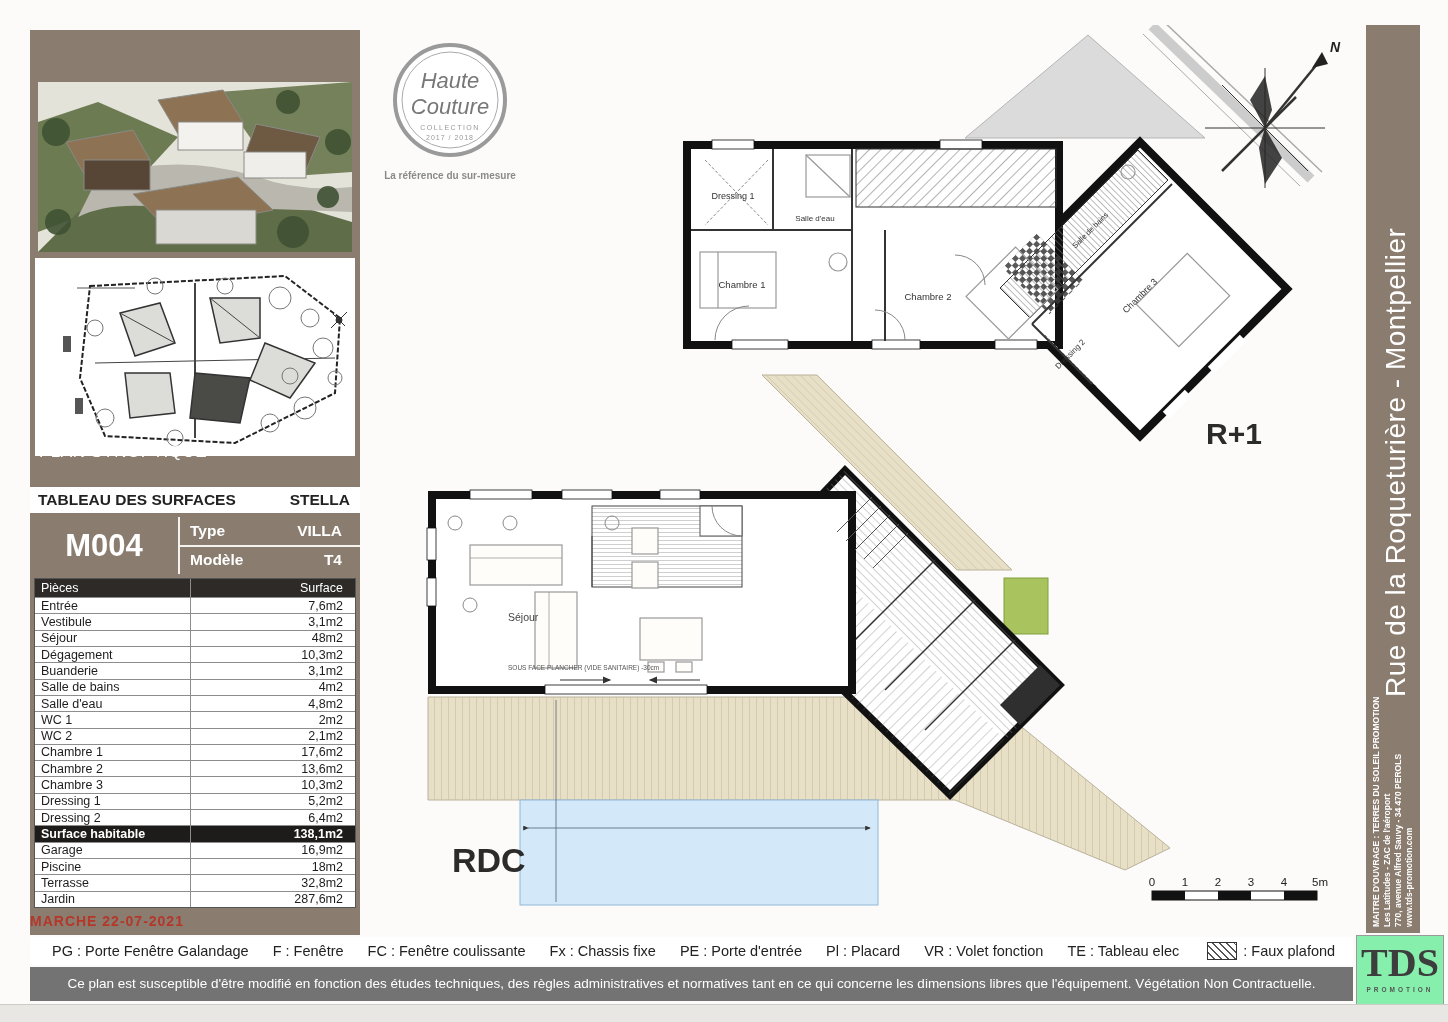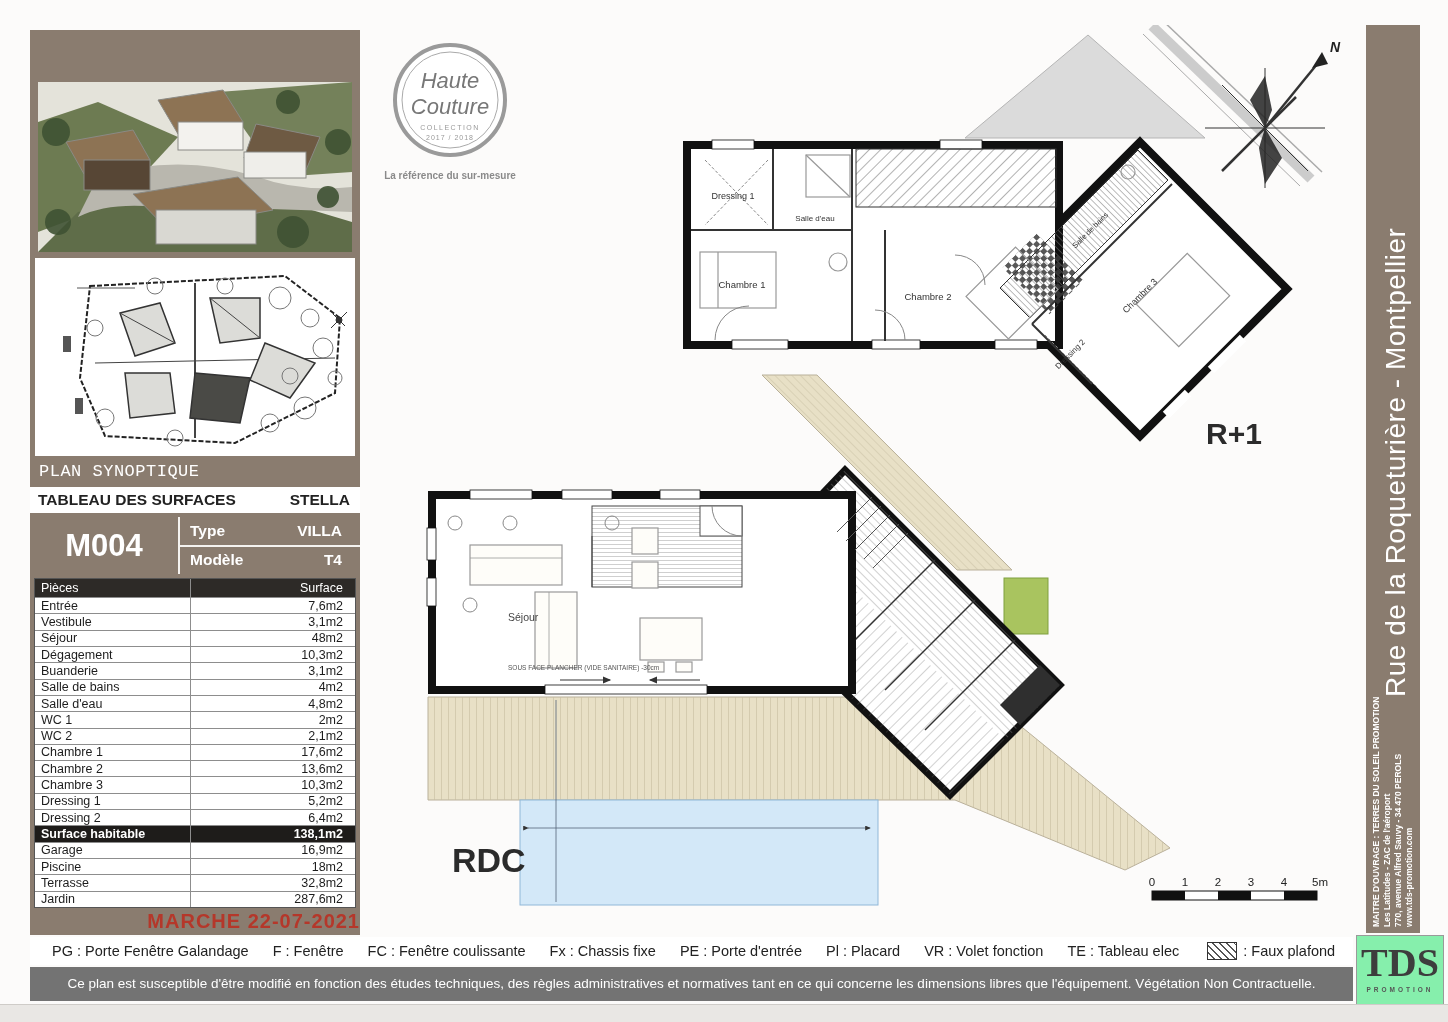--- a/index.html
+++ b/index.html
@@ -3,36 +3,36 @@
 <meta charset="utf-8">
 <style>
   * { margin:0; padding:0; box-sizing:border-box; }
   html,body { width:1448px; height:1022px; font-family:"Liberation Sans", sans-serif; background:#e9e7e4; }
   .sheet { position:relative; width:1448px; height:1005px; background:#fcfbfa; overflow:hidden; border-bottom:1px solid #cfccc8;}
   
   .left-panel { position:absolute; left:30px; top:30px; width:330px; height:905px; background:#8a7c6f; }
   .title-bar { position:absolute; left:0; top:0; width:330px; height:48px; color:#fff; font-size:27px; font-weight:bold; line-height:48px; padding-left:12px; letter-spacing:.5px;}
   .render-box { position:absolute; left:8px; top:52px; width:314px; height:170px; background:#dfe0d8; overflow:hidden;}
   .siteplan-box { position:absolute; left:5px; top:228px; width:320px; height:198px; background:#fff; overflow:hidden;}
-  .plan-syn { position:absolute; left:9px; top:430px; width:320px; height:24px; color:#fff; font-size:17px; line-height:24px; letter-spacing:.5px;font-family:Liberation Mono, monospace;}
+  .plan-syn { position:absolute; left:9px; top:410px; width:320px; height:24px; color:#fff; font-size:17px; line-height:24px; letter-spacing:.5px;}
   .tableau-row { position:absolute; left:0; top:457px; width:330px; height:26px; background:#fff; color:#222; font-weight:bold; font-size:15.5px; line-height:26px; display:flex; justify-content:space-between; padding:0 10px 15px 8px;}
   .m004-grid { position:absolute; left:0; top:487px; width:330px; height:57px; display:flex; }
   .m004-cell { width:150px; color:#fff; font-size:31px; font-weight:bold; display:flex; align-items:center; justify-content:center; border-right:2px solid #f5f3f0;}
   .tm-col { flex:1; display:flex; flex-direction:column;}
   .tm-row { flex:1; display:flex; justify-content:space-between; align-items:center; color:#fff; font-size:15.5px; font-weight:bold; padding:0 18px 0 10px;}
   .tm-row:first-child { border-bottom:2px solid #f5f3f0;text-align:center;}
   
   .surface-table { position:absolute; left:4px; top:548px; width:322px; height:330px; background:#fff; border:1px solid #555; display:flex; flex-direction:column; font-size:12.5px;}
   .thead { display:flex; background:#2d2a27; color:#fff; height:18px; line-height:18px; flex:none;}
   .trow { display:flex; flex:1; border-top:1px solid #8d8d8d; color:#1d1d1d; align-items:center;}
   .trow.hl { background:#1e1c1a; color:#fff; font-weight:bold;}
   .tcell-l { width:156px; padding-left:6px; border-right:1px solid #8d8d8d; height:100%; display:flex; align-items:center;}
   .thead .tcell-l { border-right:1px solid #8d8d8d;}
   .tcell-r { flex:1; text-align:right; padding-right:12px;}
-  .marche { position:absolute; left:0; top:878px; width:330px; height:27px; text-align:right; line-height:27px; color:#b5372a; font-weight:bold; font-size:20px; letter-spacing:1px;}
+  .marche { position:absolute; left:0; top:878px; width:330px; height:27px; text-align:left; line-height:27px; color:#b5372a; font-weight:bold; font-size:14px; letter-spacing:1px;}
   
   .legend-bar { position:absolute; left:30px; top:937px; width:1323px; height:28px; background:#fff; display:flex; align-items:center; font-size:14.5px; color:#222; padding-left:22px;}
   .legend-bar span.lg { margin-right:24px; white-space:nowrap;}
   .hatch-swatch { display:inline-block; width:30px; height:18px; border:1px solid #333; margin:0 6px 0 4px; vertical-align:-4px;
      background:repeating-linear-gradient(45deg,#fff 0 4px,#555 4px 5px);}
   .disclaimer { position:absolute; left:30px; top:967px; width:1323px; height:34px; background:#737373; color:#fff; font-size:13.5px; text-align:center; line-height:34px;}
   
   .side-bar { position:absolute; left:1366px; top:25px; width:54px; height:908px; background:#8a7c6f;}
   .street-v { position:absolute; right:8px; top:12px; height:660px; color:#fff; font-size:28px;
      writing-mode:vertical-rl; transform:rotate(180deg); white-space:nowrap; letter-spacing:.5px;}

